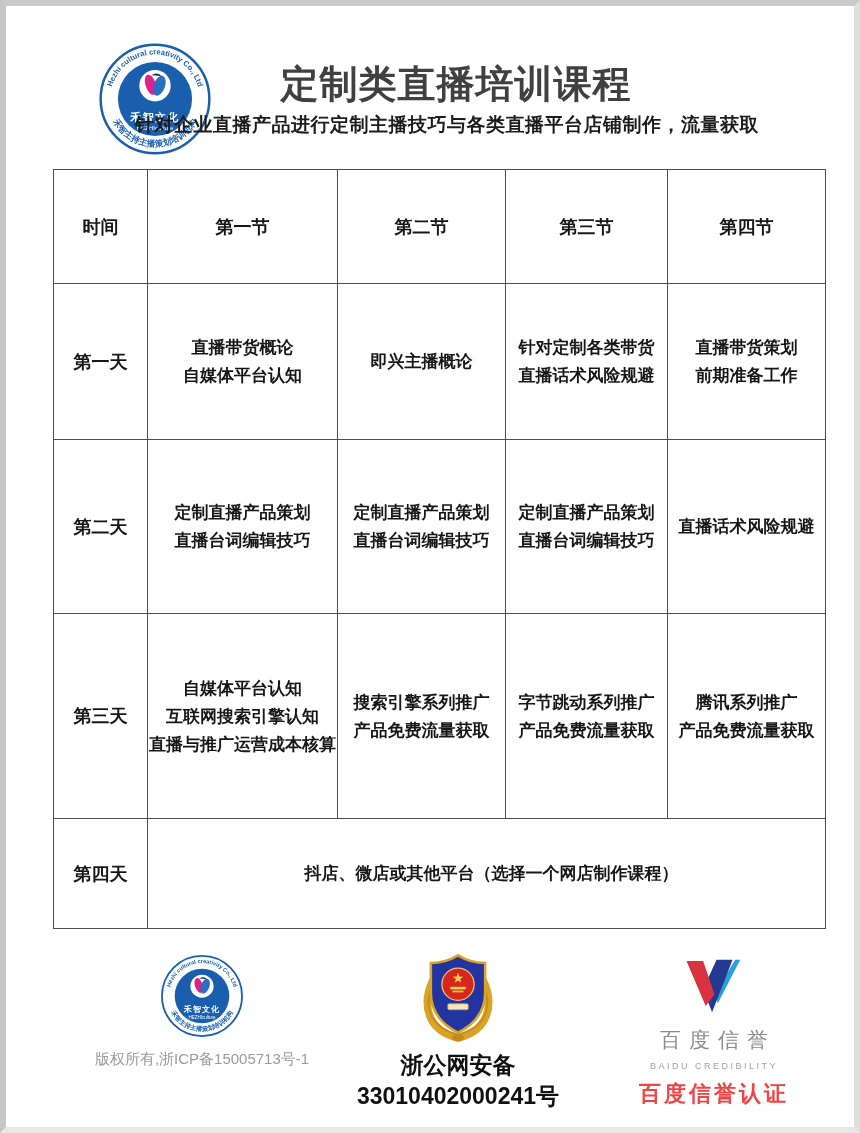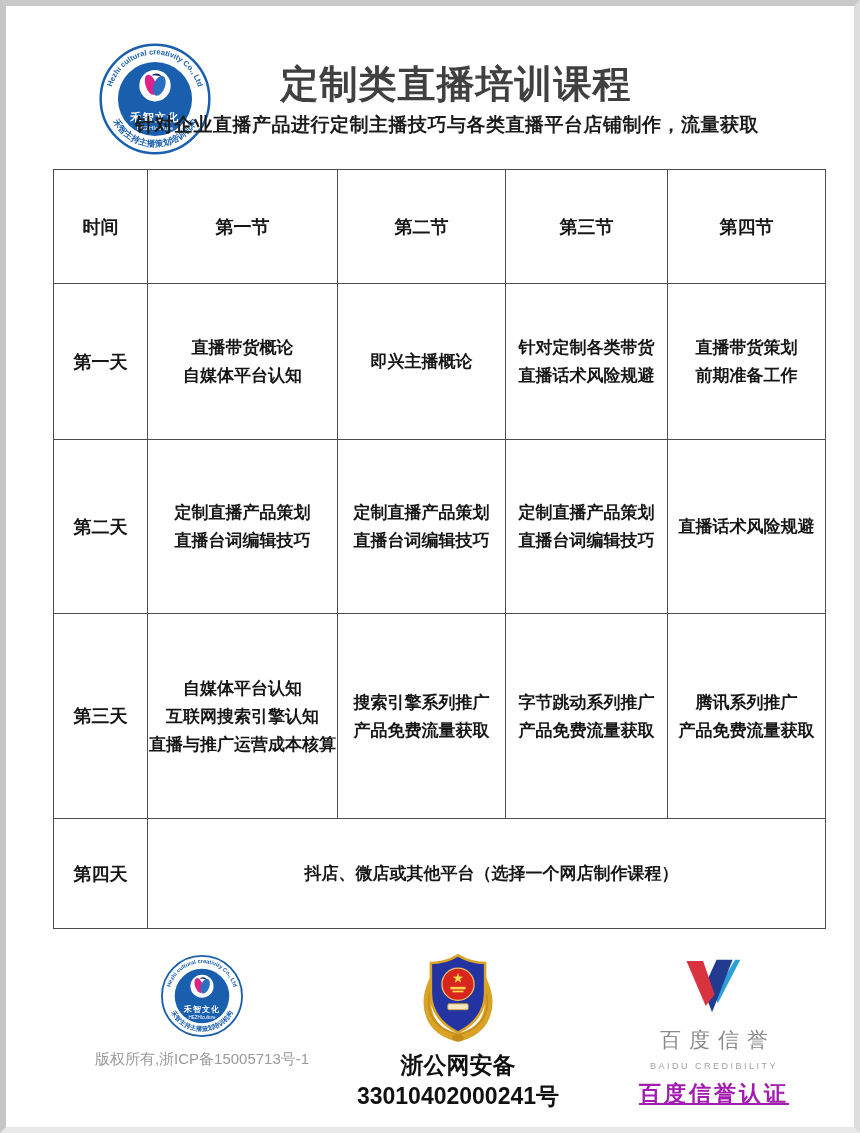--- a/index.html
+++ b/index.html
@@ -58,21 +58,21 @@
   .copyright { margin-top:8px; font-size:15px; color:#9a9a9a; }
 
   .f-center { position:absolute; left:340px; top:946px; width:224px; text-align:center; }
   .police-badge { width:78px; height:90px; }
   .filing { margin-top:4px; font-size:23px; font-weight:bold; color:#111111; }
 
   .f-right { position:absolute; left:608px; top:950px; width:200px; text-align:center; }
   .baidu-v { width:66px; height:64px; }
   .baidu-cn { font-size:21px; color:#8a8a8a; letter-spacing:8px; padding-left:8px; margin-top:2px; }
   .baidu-en { font-size:9px; color:#a2a2a2; letter-spacing:2.5px; margin-top:7px; }
-  .baidu-cert { font-size:22px; font-weight:bold; color:#a21caf; letter-spacing:3px; margin-top:8px;text-decoration:underline; }
+  .baidu-cert { font-size:22px; font-weight:bold; color:#ef4444; letter-spacing:3px; margin-top:8px; }
 </style>
 </head>
 <body>
 
 <div class="page">
 
   <svg class="hezhi-logo" viewBox="0 0 120 120" aria-hidden="true">
     <circle cx="60" cy="60" r="57.2" fill="#ffffff" stroke="#1a5fae" stroke-width="2.6"></circle>
     <circle cx="60" cy="60" r="39" fill="#1a5fae"></circle>
     <defs>

